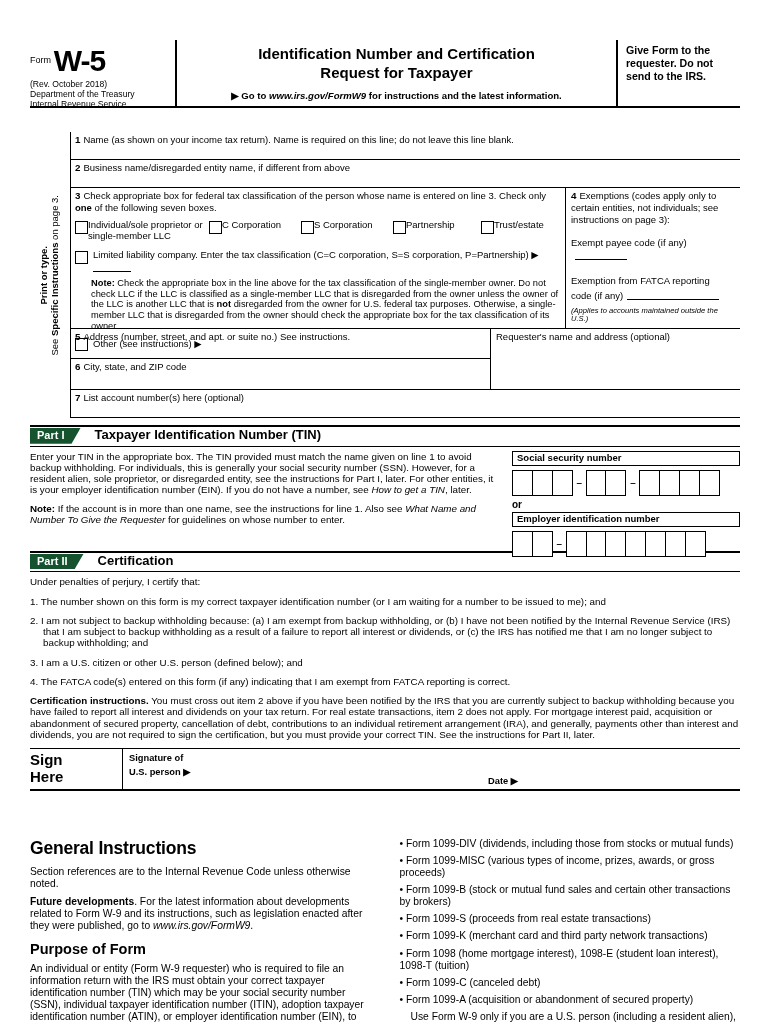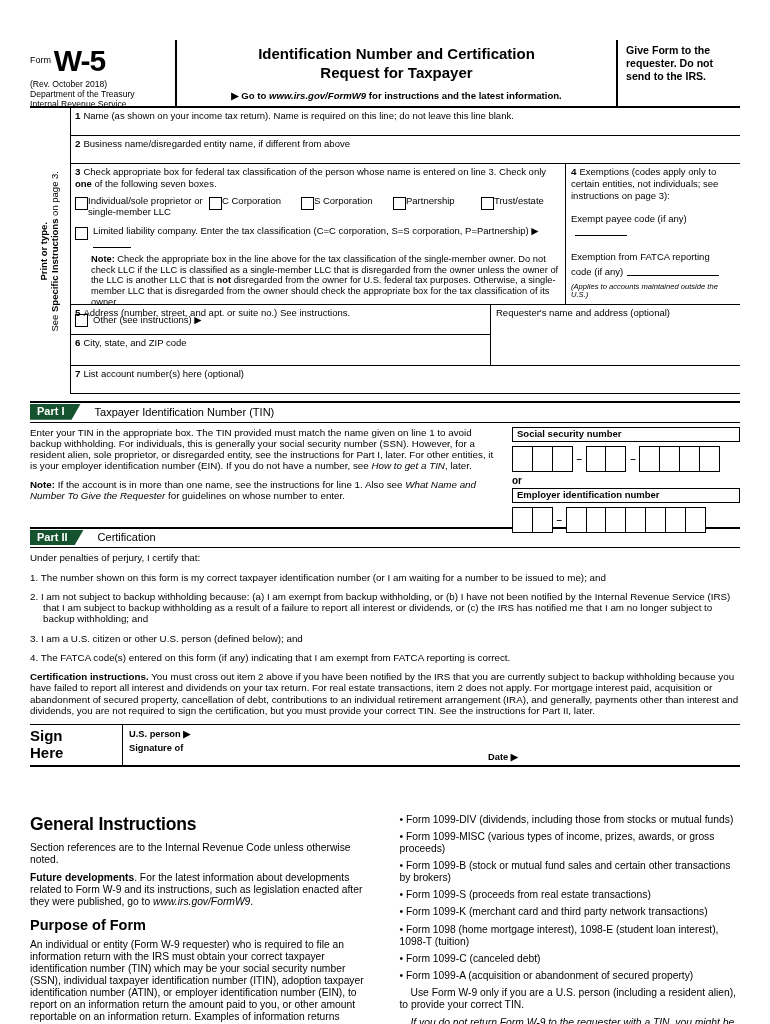--- a/index.html
+++ b/index.html
@@ -13,21 +13,21 @@
   .form-num{font-size:30px;font-weight:bold;letter-spacing:-1px;}
   .hdr-left .small{font-size:8.6px;line-height:1.2;}
   .hdr-center{flex:1;border-left:2px solid #000;border-right:2px solid #000;
         text-align:center;display:flex;flex-direction:column;justify-content:space-between;
         padding:5px 8px 5px;box-sizing:border-box;}
   .hdr-title{font-size:15px;font-weight:bold;line-height:1.25;}
   .hdr-goto{font-size:9.6px;font-weight:bold;}
   .hdr-right{width:122px;padding:4px 0 0 8px;font-weight:bold;font-size:10.6px;line-height:1.25;box-sizing:border-box;}
   .rule-thick{border-top:2.5px solid #000;}
   
-  .fbody{display:flex;}
+  .fbody{display:flex;margin-top:24px;}
   .side{width:45px;position:relative;}
   .side-inner{height:100%;display:flex;justify-content:center;align-items:center;}
   .vtext{writing-mode:vertical-rl;transform:rotate(180deg);font-size:9.5px;text-align:center;white-space:nowrap;}
   .vtext.b{font-weight:bold;}
   .fields{flex:1;border-left:1.5px solid #000;}
   .frow{border-bottom:1px solid #000;padding:2px 4px;box-sizing:border-box;position:relative;}
   .num{font-weight:bold;margin-right:3px;}
   .h28{height:28px;}
   .r34{display:flex;height:140px;border-bottom:1px solid #000;}
   .r3{flex:1;padding:2px 4px;box-sizing:border-box;}
@@ -49,21 +49,21 @@
   .r56L{flex:1;display:flex;flex-direction:column;}
   .r56L .frow{border-bottom:0;}
   .r5{height:30px;border-bottom:1px solid #000 !important;}
   .r6{height:30px;}
   .r56R{width:250px;border-left:1px solid #000;padding:2px 5px;box-sizing:border-box;}
   
   .part-bar{border-top:2.5px solid #000;border-bottom:1px solid #000;display:flex;
             align-items:center;margin-top:7px;padding:1px 0 2px;gap:14px;}
   .part-chip{background:#14532d;color:#fff;font-weight:bold;font-size:11px;
              padding:1px 16px 2px 7px;clip-path:polygon(0 0,100% 0,calc(100% - 9px) 100%,0 100%);}
-  .part-title{font-weight:normal;font-size:11px;}
+  .part-title{font-weight:bold;font-size:13px;}
   
   .p1body{display:flex;padding:4px 0 6px;height:104px;box-sizing:border-box;}
   .p1text{flex:1;padding-right:10px;}
   .p1text p{margin:0 0 7px;}
   .tincol{width:228px;}
   .tin-label{border:1.2px solid #000;font-weight:bold;font-size:9.5px;padding:1px 4px;box-sizing:border-box;}
   .cells{display:flex;margin:4px 0 3px;height:26px;}
   .cell{width:21px;border:1.2px solid #000;margin-left:-1.2px;box-sizing:border-box;background:#fff;}
   .cell.first{margin-left:0;}
   .dash{width:13px;display:flex;align-items:center;justify-content:center;font-weight:bold;}
@@ -264,22 +264,22 @@
     <p class="citem">4. The FATCA code(s) entered on this form (if any) indicating that I am exempt from FATCA reporting is correct.</p>
     <p class="certins"><span style="font-weight: bold;">Certification instructions.</span><span> You must cross out item 2 above if you have been notified by the IRS that you are currently subject to backup withholding because you have failed to report all interest and dividends on your tax return. For real estate transactions, item 2 does not apply. For mortgage interest paid, acquisition or abandonment of secured property, cancellation of debt, contributions to an individual retirement arrangement (IRA), and generally, payments other than interest and dividends, you are not required to sign the certification, but you must provide your correct TIN. See the instructions for Part II, later.</span></p>
   </div>
 
   <div class="signrow">
     <div class="signlbl">
       <div>Sign</div>
       <div>Here</div>
     </div>
     <div class="signmid">
+      <div>Signature of</div>
       <div>U.S. person ▶</div>
-      <div>Signature of</div>
     </div>
     <div class="signdate">
       <span>Date ▶</span>
     </div>
   </div>
 
   <div class="instr">
     <div class="icol">
       <div class="gi-title">General Instructions</div>
       <p>Section references are to the Internal Revenue Code unless otherwise noted.</p>

